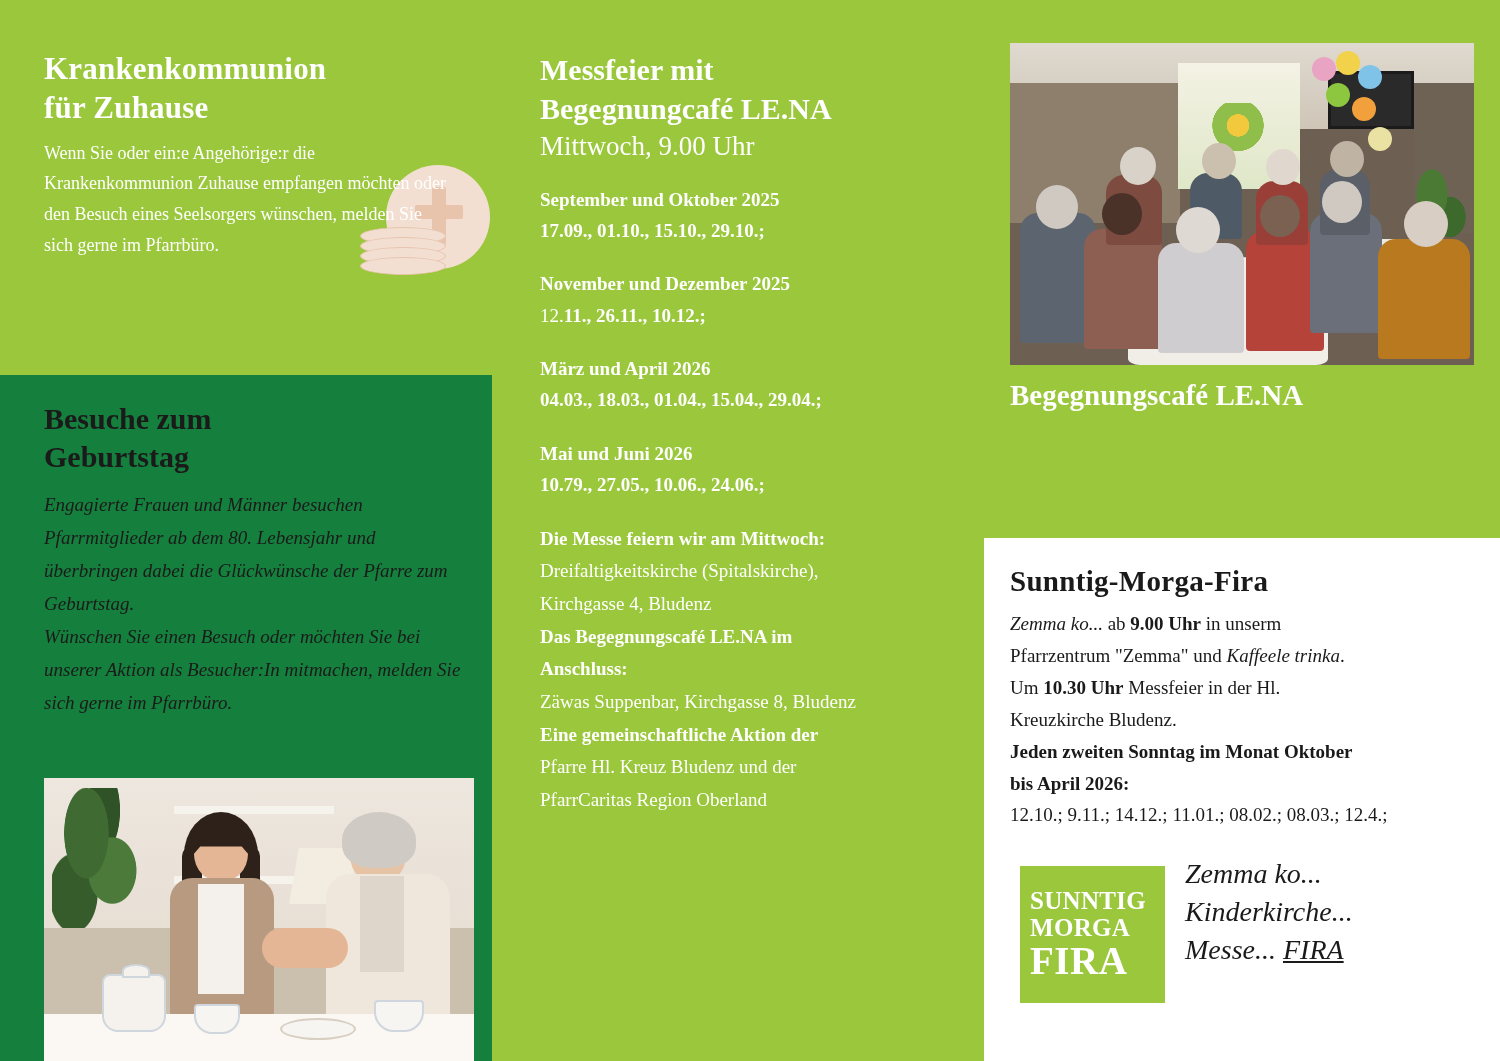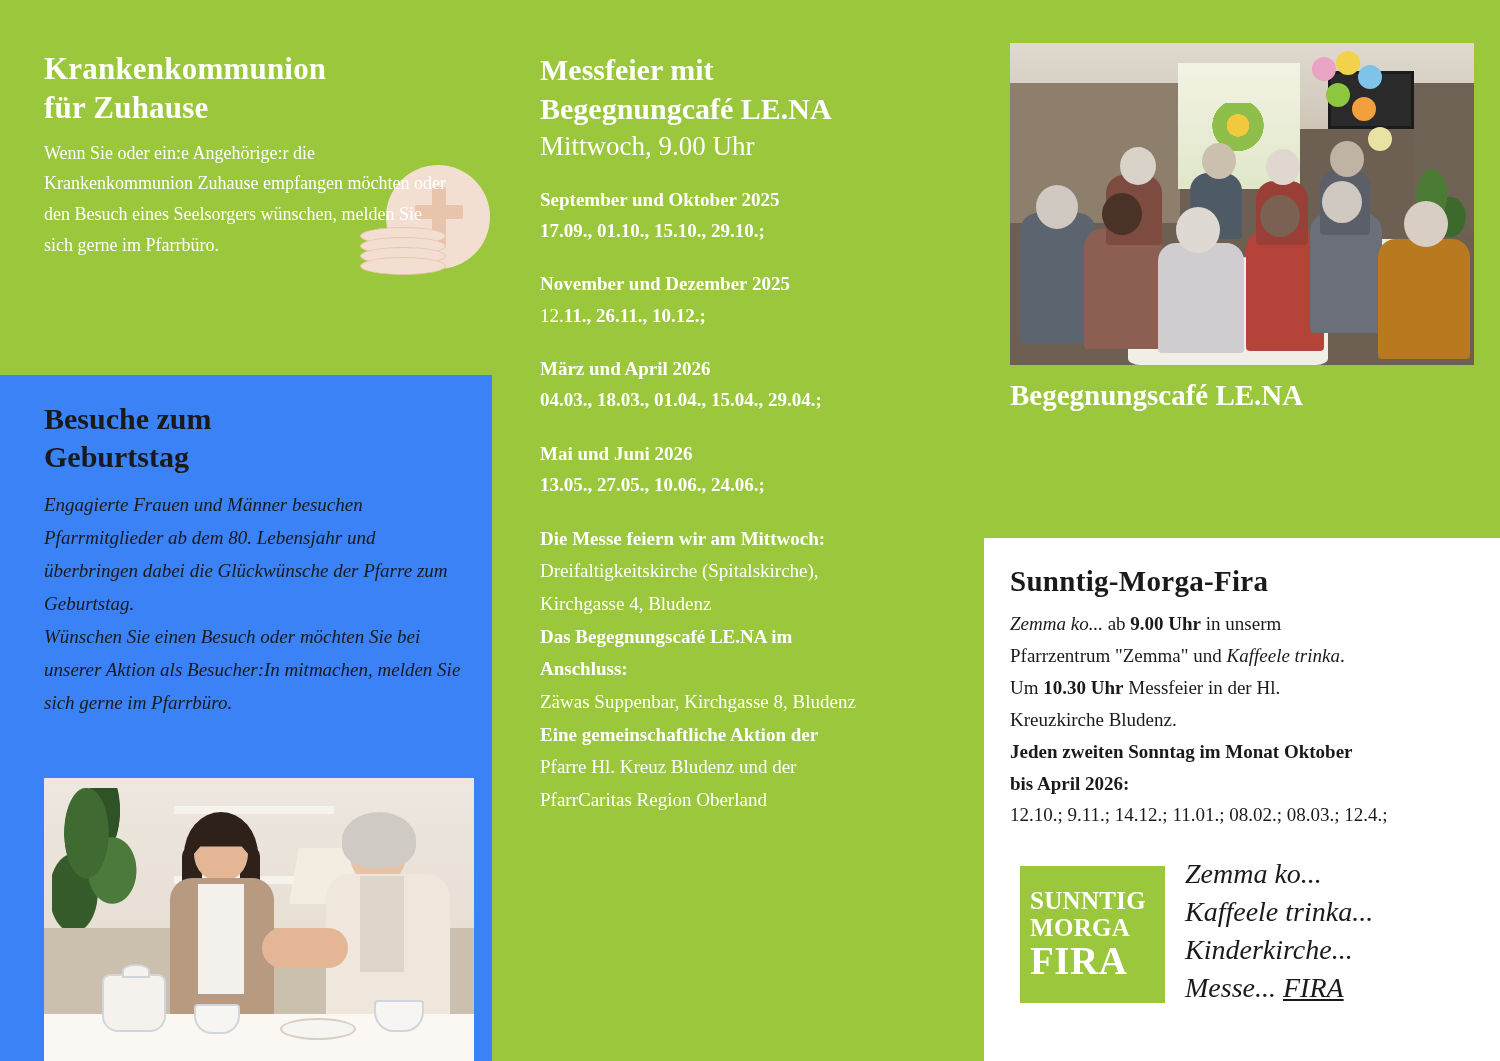--- a/index.html
+++ b/index.html
@@ -11,21 +11,21 @@
     height: 1061px;
     background: #ffffff;
     font-family: "Liberation Serif", serif;
     overflow: hidden;
     position: relative;
   }
   .page {
     position: relative;
     width: 1500px;
     height: 1061px;
-    background: #3b82f6;
+    background: #15803d;
   }
   
   .green-left-top {
     position: absolute;
     left: 0; top: 0;
     width: 492px; height: 375px;
     background: #9ac73b;
   }
   .green-middle {
     position: absolute;
@@ -516,21 +516,21 @@
       </div>
 
 
       <div class="sched-block">
         <div class="sched-head">März und April 2026</div>
         <div class="sched-dates"><span class="thin"></span><span>04.03., 18.03., 01.04., 15.04., 29.04.;</span></div>
       </div>
 
       <div class="sched-block">
         <div class="sched-head">Mai und Juni 2026</div>
-        <div class="sched-dates"><span class="thin"></span><span>13.05., 27.05., 10.06., 24.06.;</span></div>
+        <div class="sched-dates"><span class="thin"></span><span>10.79., 27.05., 10.06., 24.06.;</span></div>
       </div>
 
       <div class="where">
         <div class="b">Die Messe feiern wir am Mittwoch:</div>
         <div class="n">Dreifaltigkeitskirche (Spitalskirche),</div>
         <div class="n">Kirchgasse 4, Bludenz</div>
         <div class="b">Das Begegnungscafé  LE.NA im</div>
         <div class="b">Anschluss:</div>
         <div class="n">Zäwas Suppenbar, Kirchgasse 8, Bludenz</div>
         <div class="b">Eine gemeinschaftliche Aktion der</div>
@@ -608,18 +608,17 @@
   </div>
 
   <div class="logo-box">
     <div class="l1">SUNNTIG</div>
     <div class="l2">MORGA</div>
     <div class="l3">FIRA</div>
   </div>
 
   <div class="slogan">
     <div>Zemma ko...</div>
-    <div>Kaffeele trinka...</div>
     <div>Kinderkirche...</div>
     <div><span>Messe... </span><u>FIRA</u></div>
   </div>
 
 </div>
 
 </body></html>

